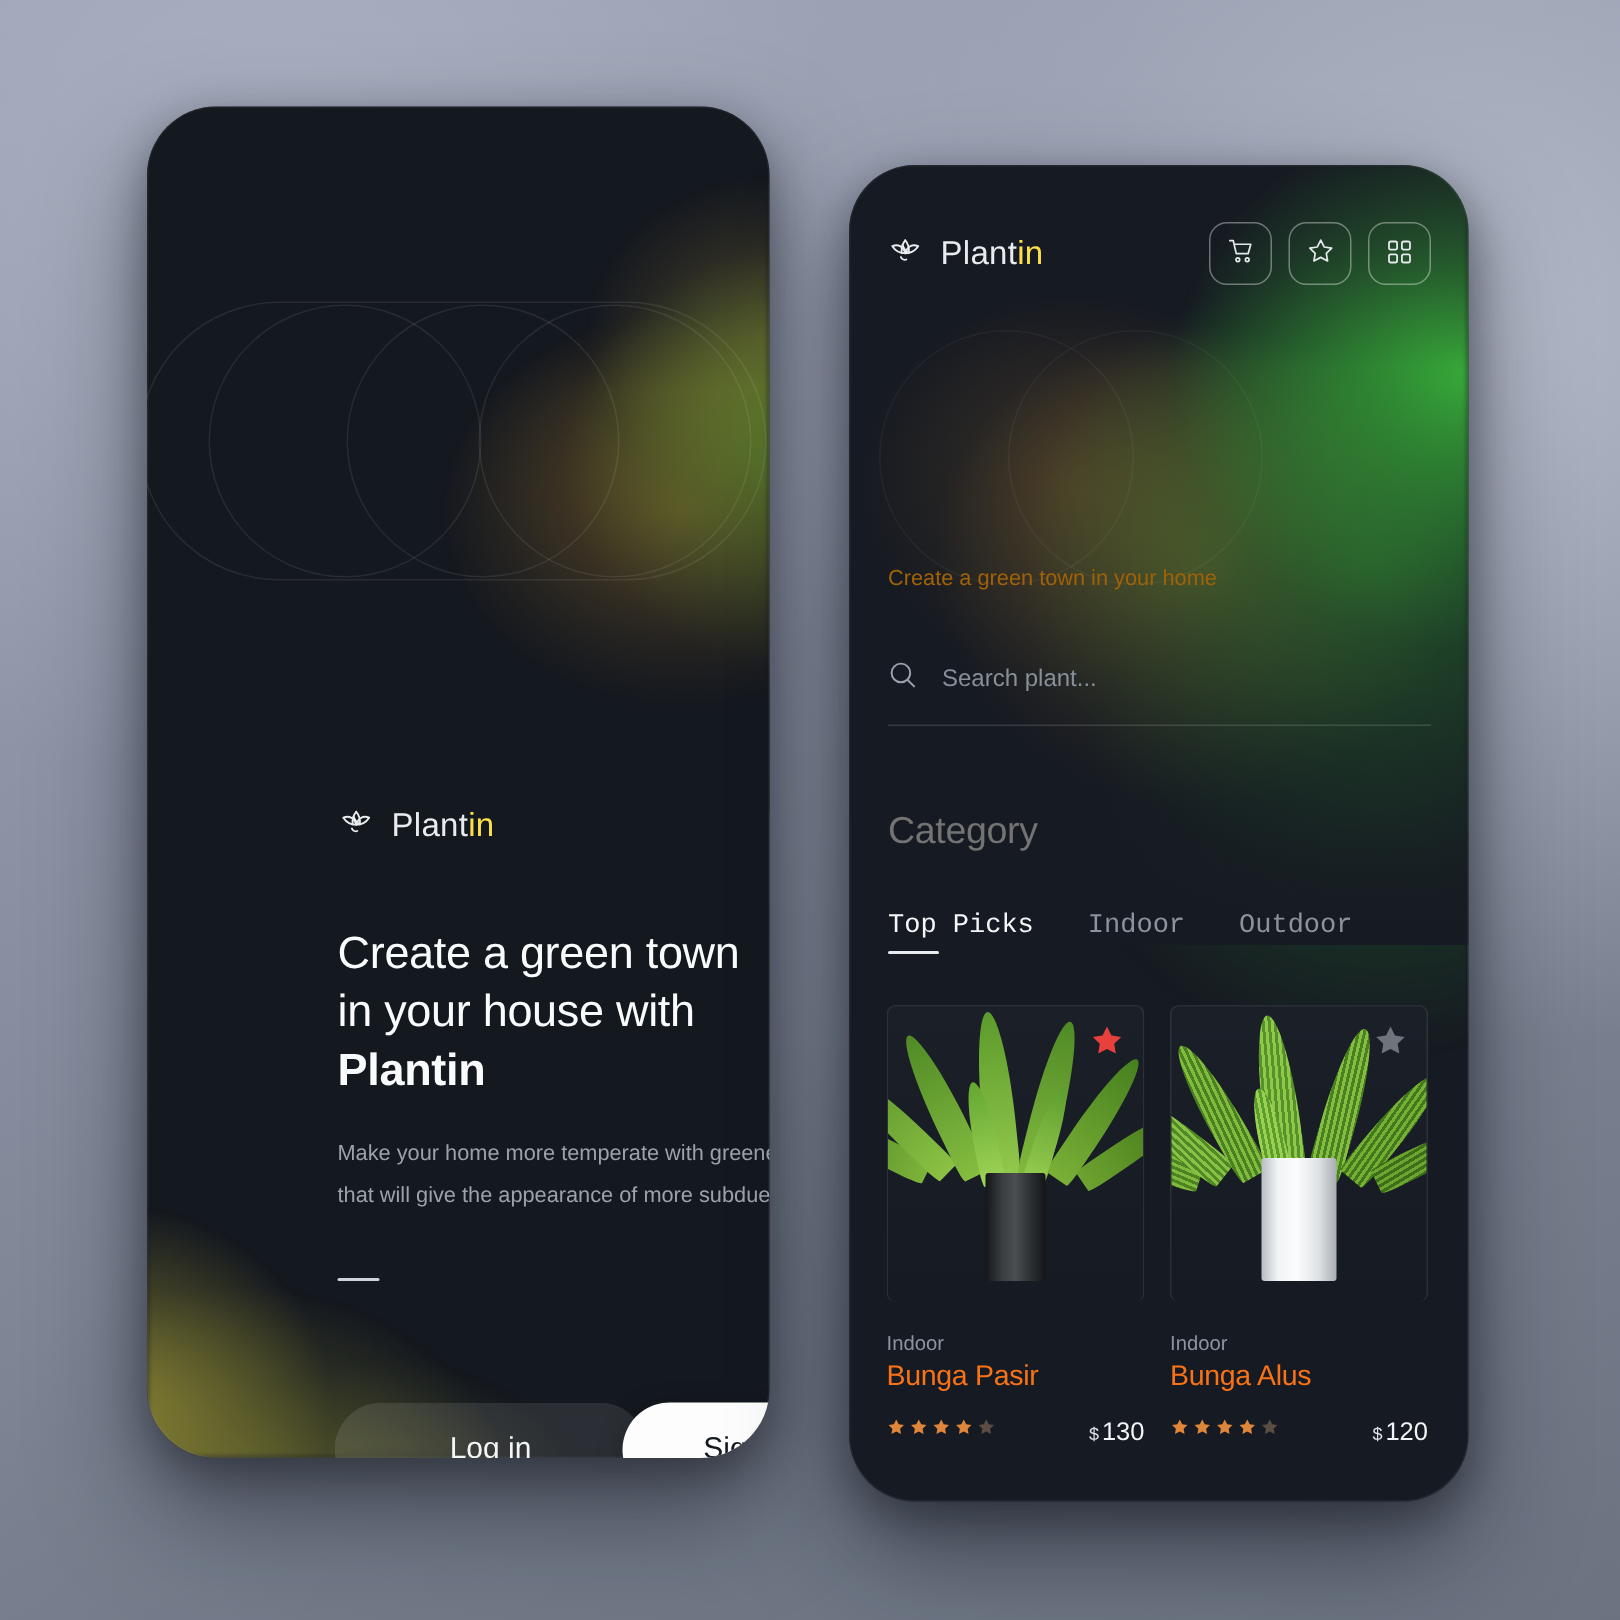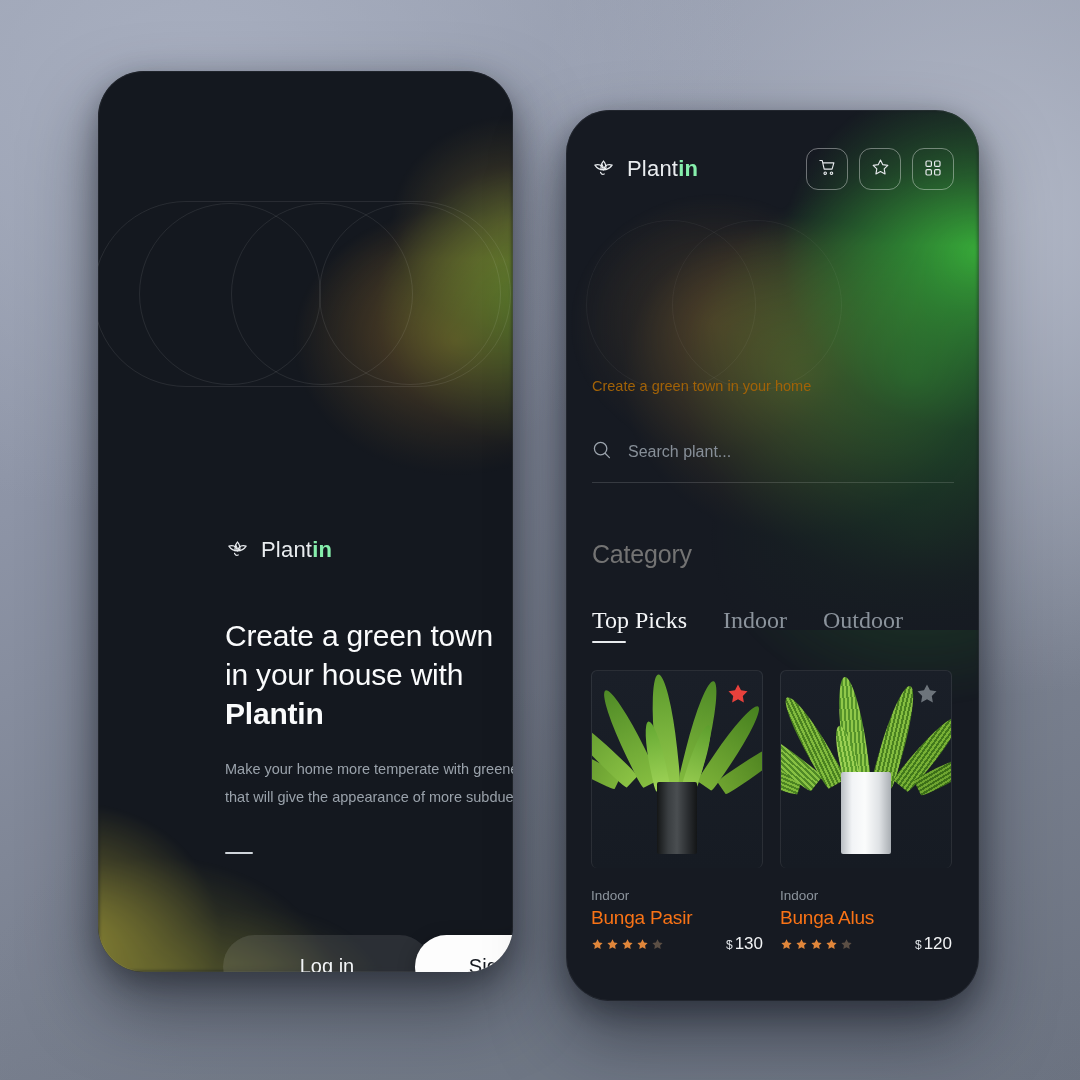--- a/index.html
+++ b/index.html
@@ -63,21 +63,21 @@
   .fadeout { position:absolute; left:0; right:0; pointer-events:none; }
 
   
   .deco { position:absolute; pointer-events:none; }
   .deco .ring { position:absolute; border:1px solid rgba(255,255,255,.085); border-radius:50%; }
   .deco .rect { position:absolute; border:1px solid rgba(255,255,255,.085); border-radius:120px; }
 
   
   .logo-row { display:flex; align-items:center; gap:11px; }
   .logo-text { font-size:22px; color:#e9ecef; font-weight:300; letter-spacing:.2px; white-space:nowrap; }
-  .logo-text b { font-weight:700; color:#86efac; }
+  .logo-text b { font-weight:400; color:#fde047; }
 
   
   #left-content { position:absolute; inset:0; }
   #left-logo { position:absolute; left:127px; top:466px; }
   #left-headline {
     position:absolute; left:127px; top:545px; width:330px;
     font-size:30px; line-height:39px; color:#fafbfc;
     font-weight:400; letter-spacing:-.2px;
   }
   #left-headline b { font-weight:700; }
@@ -140,21 +140,21 @@
     font-family:inherit; font-size:16px; color:#d6dade; font-weight:400;
   }
   #search-input::placeholder { color:#878f98; }
   #category-title {
     position:absolute; left:26px; top:430px;
     font-size:25px; color:#737373; font-weight:400; letter-spacing:-.2px;
   }
   #tabs { position:absolute; left:26px; top:497px; display:flex; gap:36px; }
   .tab {
     background:transparent; border:none; cursor:pointer; padding:0 0 9px 0;
-    font-family:Liberation Serif, serif; font-size:24px; color:#8b939c; font-weight:400;
+    font-family:Liberation Mono, monospace; font-size:18px; color:#8b939c; font-weight:400;
     position:relative; white-space:nowrap;
   }
   .tab.active { color:#f4f6f8; }
   .tab.active::after {
     content:""; position:absolute; left:0; bottom:0; width:34px; height:2px;
     background:#e8ebee; border-radius:2px;
   }
   #cards { position:absolute; left:25px; top:560px; display:flex; gap:17px; }
   .card { width:172px; }
   .card-img {
@@ -162,21 +162,21 @@
     background:linear-gradient(180deg,#1a1f28 0%, #161b23 100%);
     border:1px solid rgba(255,255,255,.085);
     border-bottom:none;
   }
   .badge {
     position:absolute; right:11px; top:10px; width:26px; height:26px;
     display:flex; align-items:center; justify-content:center; cursor:pointer;
   }
   .card-cat { margin-top:20px; font-size:13.5px; color:#8c949d; font-weight:400; }
   .card-name { margin-top:4px; font-size:19px; color:#f97316; font-weight:400; letter-spacing:-.2px; }
-  .card-meta { margin-top:5px; display:flex; align-items:center; justify-content:space-between; }
+  .card-meta { margin-top:16px; display:flex; align-items:flex-start; justify-content:space-between; }
   .stars { display:flex; gap:2px; }
   .price { font-size:17px; color:#f2f4f6; font-weight:400; white-space:nowrap; }
   .price .cur { font-size:12px; color:#dfe3e7; margin-right:2px; }
 
   
   .plant { position:absolute; left:50%; transform:translateX(-50%); bottom:14px; }
   .leaf { position:absolute; transform-origin:50% 100%; border-radius:60% 60% 10% 10%/ 80% 80% 20% 20%; }
   .pot { position:absolute; left:50%; transform:translateX(-50%); bottom:0; border-radius:2px; }
 </style>
 </head>

